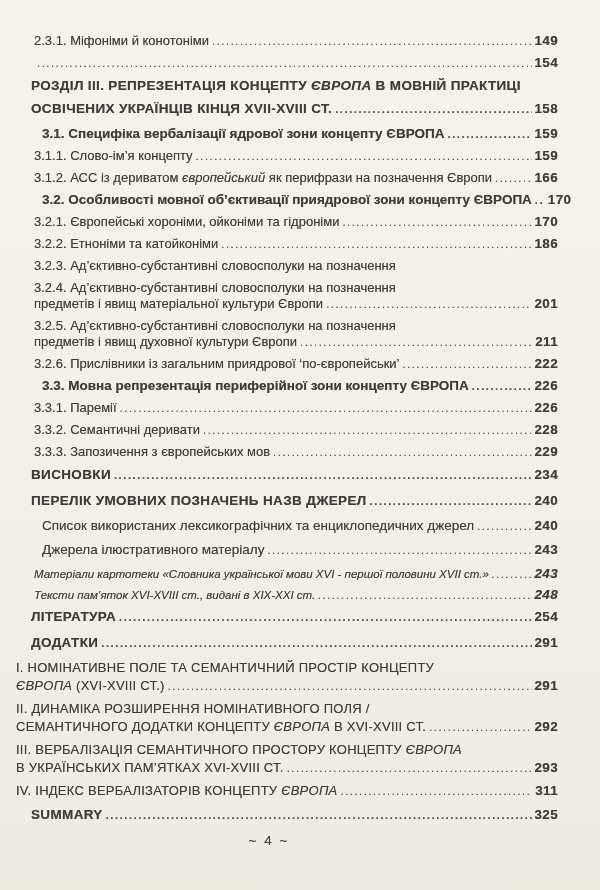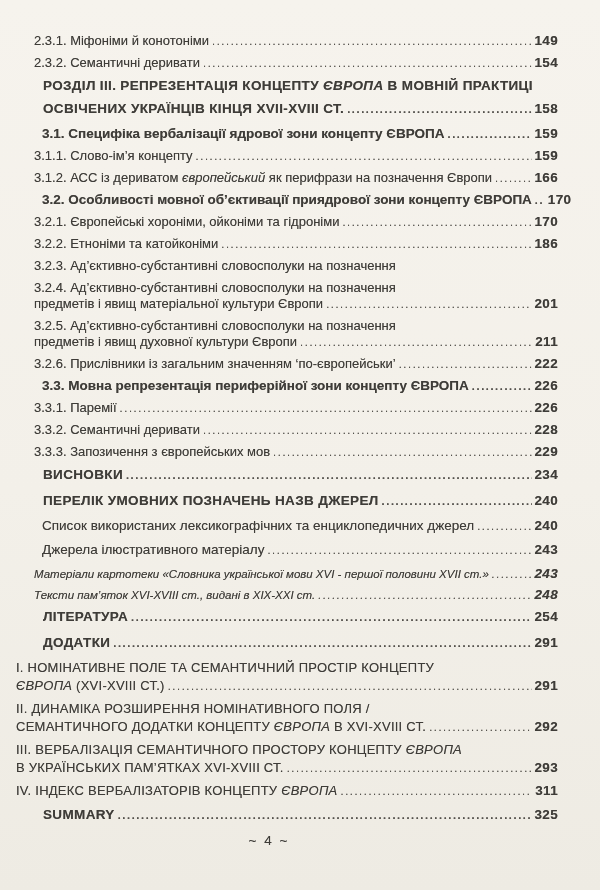--- a/index.html
+++ b/index.html
@@ -30,21 +30,21 @@
   }
   .leader::after{
     content:"........................................................................................................................................";
   }
   .pagenum{
     flex:0 0 auto;
     font-weight:700;font-size:13.5px;letter-spacing:.3px;
   }
   .it{font-style:italic;}
   
-  .lvl0{padding-left:43px;}
+  .lvl0{padding-left:31px;}
   .lvl1{padding-left:42px;}
   .lvl2{padding-left:34px;}
   
   .s-chapter{font-weight:700;font-size:13.5px;letter-spacing:.35px;margin-top:3px;margin-bottom:8px;}
   .s-chapter .toc-line{line-height:17px;}
   .s-chapter .toc-line + .toc-line{margin-top:6px;}
   .s-sec1{font-weight:700;font-size:13.5px;margin-bottom:6px;}
   .s-body{font-weight:400;font-size:13px;}
   .s-body .toc-line + .toc-line{margin-top:0;}
   .s-src{font-weight:400;font-size:13.5px;margin-bottom:8px;}
@@ -65,21 +65,20 @@
   <div>
       <div class="toc-entry lvl2 s-body">
         <div class="toc-line">
           <span class="toc-text"><span>2.3.1. Міфоніми й конотоніми</span></span>
           <span class="leader"></span>
           <span class="pagenum">149</span>
         </div>
       </div>
       <div class="toc-entry lvl2 s-body">
         <div class="toc-line">
-          <span class="toc-text"><span>2.3.2. Семантичні деривати</span></span>
           <span class="leader"></span>
           <span class="pagenum">154</span>
         </div>
       </div>
       <div class="toc-entry lvl0 s-chapter">
         <div class="toc-line">
           <span class="toc-text"><span>РОЗДІЛ III.  РЕПРЕЗЕНТАЦІЯ КОНЦЕПТУ </span><span class="it">ЄВРОПА</span><span> В МОВНІЙ ПРАКТИЦІ</span></span>
         </div>
         <div class="toc-line">
           <span class="toc-text"><span>ОСВІЧЕНИХ УКРАЇНЦІВ КІНЦЯ XVII-XVIII СТ. </span></span>
@@ -149,21 +148,21 @@
           <span class="toc-text"><span>3.2.5. Ад’єктивно-субстантивні словосполуки на позначення</span></span>
         </div>
         <div class="toc-line">
           <span class="toc-text"><span>предметів і явищ духовної культури Європи </span></span>
           <span class="leader"></span>
           <span class="pagenum">211</span>
         </div>
       </div>
       <div class="toc-entry lvl2 s-body">
         <div class="toc-line">
-          <span class="toc-text"><span>3.2.6. Прислівники із загальним значенням ‘по-європейськи’ </span></span>
+          <span class="toc-text"><span>3.2.6. Прислівники із загальним приядрової ‘по-європейськи’ </span></span>
           <span class="leader"></span>
           <span class="pagenum">222</span>
         </div>
       </div>
       <div class="toc-entry lvl1 s-sec1">
         <div class="toc-line">
           <span class="toc-text"><span>3.3. Мовна репрезентація периферійної зони концепту ЄВРОПА</span></span>
           <span class="leader"></span>
           <span class="pagenum">226</span>
         </div>

